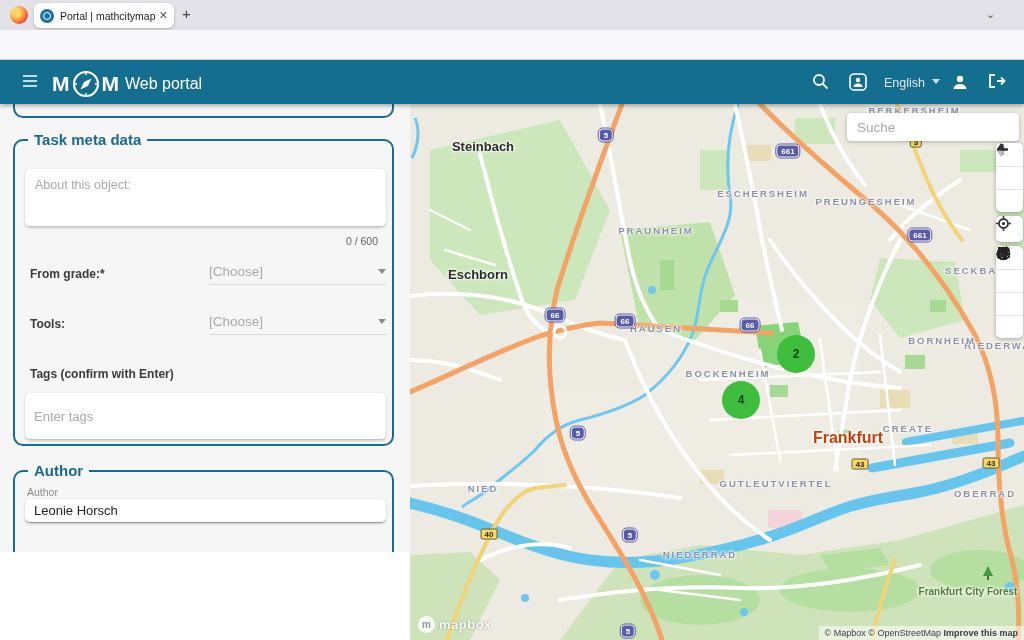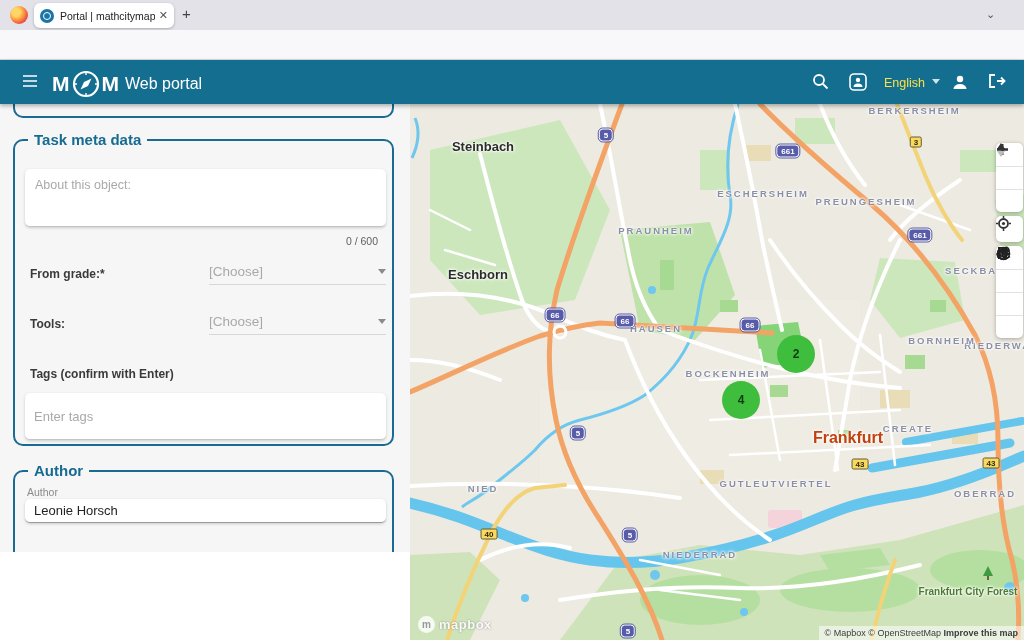--- a/index.html
+++ b/index.html
@@ -27,21 +27,21 @@
   #readerico,#starico{color:#5a5a60;font-size:11px;margin-left:6px;flex:0 0 auto;}
   .tbright{top:36px;color:#4a4a4f;}
   
   #appnav{left:0;top:60px;width:1024px;height:44px;background:#136e90;box-shadow:0 2px 4px rgba(0,0,0,.3);z-index:20;}
   #appnav .white{color:#fff;}
   #nav-burger{left:22px;top:14px;}
   #brand{left:52px;top:9px;display:flex;align-items:center;color:#fff;font-weight:700;font-size:21px;}
   #brand .suffix{font-weight:400;font-size:16px;margin-left:6px;}
   #brand svg{margin:0 1px;}
   .navico{top:13px;}
-  #lang{left:884px;top:16px;color:#fde047;font-size:12.5px;}
+  #lang{left:884px;top:16px;color:#e5e5e5;font-size:12.5px;}
   #lang-caret{left:932px;top:19px;width:0;height:0;border-left:4px solid transparent;border-right:4px solid transparent;border-top:5px solid #cfe3ec;}
   
   #panel{left:0;top:104px;width:410px;height:448px;background:#f6f6f6;overflow:hidden;border-right:1px solid #d5d5d5;}
   .fieldset{position:absolute;border:2px solid #1a6b91;border-radius:10px;box-sizing:border-box;}
   .legend{position:absolute;top:-10px;left:13px;background:#f6f6f6;padding:0 6px;color:#176b91;font-weight:700;font-size:15px;}
   .card{position:absolute;background:#fff;border-radius:5px;box-shadow:0 1px 3px rgba(0,0,0,.18);border-bottom:1.5px solid #c4c4c4;box-sizing:border-box;}
   .ph{color:#a9a9a9;}
   .flabel{position:absolute;font-size:12px;font-weight:700;color:#3a3a3a;}
   .selrow{position:absolute;border-bottom:1px solid #d7d7d7;font-size:13.5px;color:#a9a9a9;display:flex;align-items:center;box-sizing:border-box;}
   .selrow .caret{margin-left:auto;width:0;height:0;border-left:4.5px solid transparent;border-right:4.5px solid transparent;border-top:5.5px solid #8b8b8b;}
@@ -331,20 +331,23 @@
   <span class="shield motorway" style="left:168px;top:329px;">5</span>
   <span class="shield federal" style="left:450px;top:360px;">43</span>
   <span class="shield federal" style="left:581px;top:359px;">43</span>
   <span class="shield federal" style="left:79px;top:430px;">40</span>
   <span class="shield motorway" style="left:220px;top:431px;">5</span>
   <span class="shield motorway" style="left:218px;top:527px;">5</span>
 
   <div class="cluster" style="left:367px;top:231px;">2</div>
   <div class="cluster" style="left:312px;top:277px;">4</div>
 
+  <div id="mapsearch">
+    <input placeholder="Suche" style="">
+  </div>
 
   <div class="ctrlgroup" style="top:39px;">
     <div class="ctrlbtn">
         <svg width="13" height="13" viewBox="0 0 13 13">
           <path d="M6.5 1 V12 M1 6.5 H12" stroke="#333" stroke-width="2"></path>
         </svg>
       </div>
     <div class="ctrlbtn">
         <svg width="13" height="13" viewBox="0 0 13 13">
           <path d="M1 6.5 H12" stroke="#333" stroke-width="2"></path>

